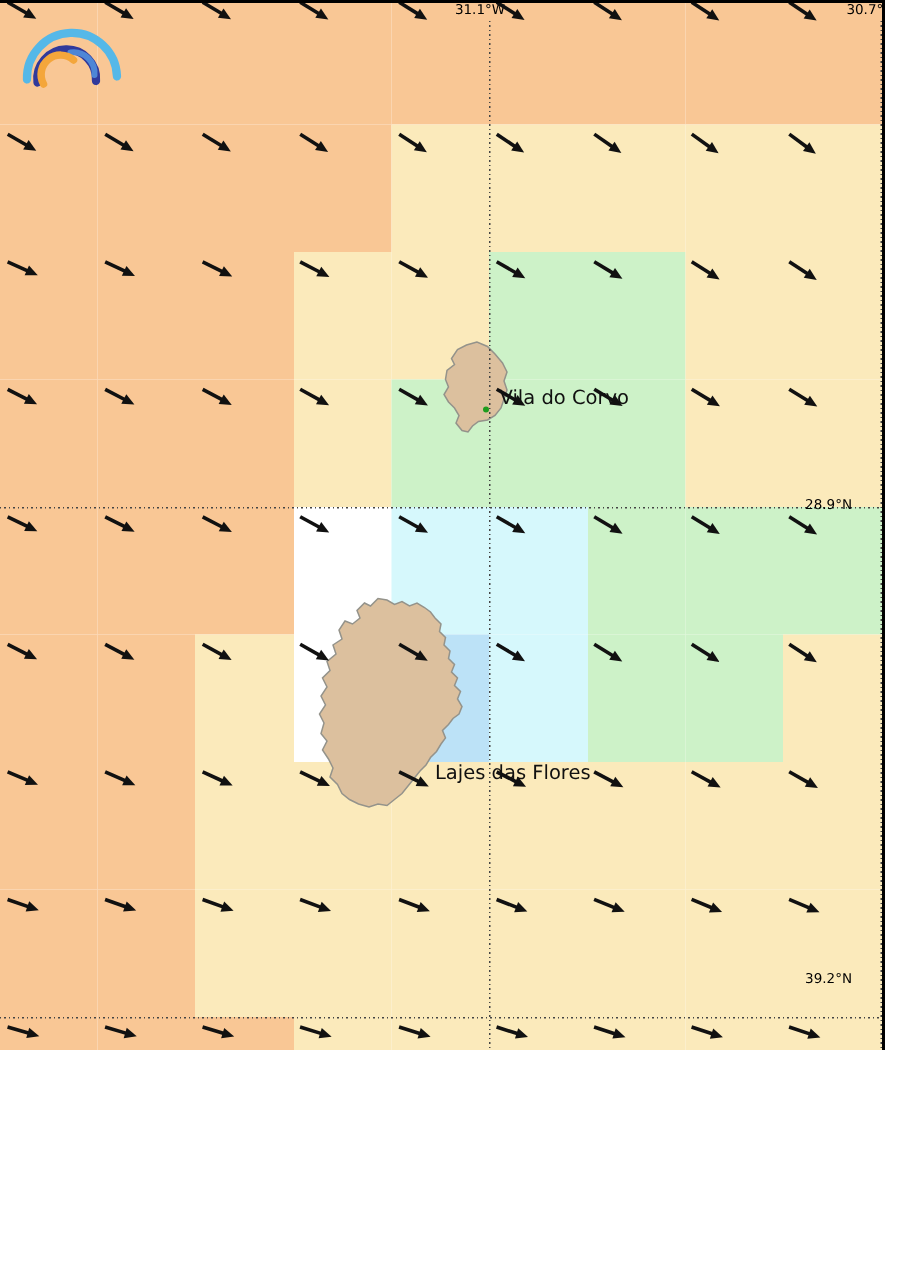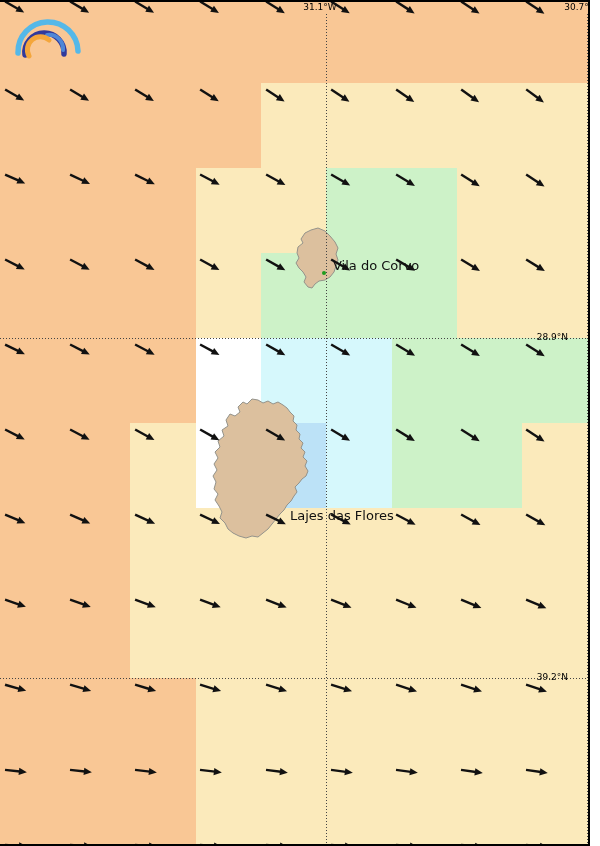--- a/index.html
+++ b/index.html
@@ -1,16 +1,16 @@
 <!DOCTYPE html>
 <html><head>
 <meta charset="utf-8">
 <style>
   html,body{margin:0;padding:0;background:#fff;}
-  .stage{position:relative;width:600px;height:846px;background:#ffffff;overflow:hidden;
+  .stage{position:relative;width:600px;height:700px;background:#ffffff;overflow:hidden;
          font-family:"DejaVu Sans","Liberation Sans",sans-serif;}
   .map{position:absolute;left:0;top:0;width:590px;height:846px;overflow:hidden;background:#fff;}
   .layer{position:absolute;left:0;top:0;width:590px;height:846px;}
   .cell{position:absolute;}
   .vline{position:absolute;width:1px;
          background-image:repeating-linear-gradient(to bottom,#444 0,#444 1px,transparent 1px,transparent 3px);}
   .hline{position:absolute;height:1px;
          background-image:repeating-linear-gradient(to right,#444 0,#444 1px,transparent 1px,transparent 3px);}
   .coord{position:absolute;font-size:9px;line-height:11px;color:#000;white-space:nowrap;}
   .place-label{position:absolute;font-size:13px;line-height:15px;color:#101010;white-space:nowrap;}
@@ -135,21 +135,21 @@
     </svg>
 
     <div class="layer" id="gridlines-layer">
         <div class="vline" style="left: 326px; top: 14px; height: 832px;"></div>
         <div class="coord" style="left: 320px; top: 2px; transform: translateX(-50%);">31.1°W</div>
         <div class="vline" style="left: 587px; top: 14px; height: 832px;"></div>
         <div class="coord" style="left: 581px; top: 2px; transform: translateX(-50%);">30.7°W</div>
         <div class="hline" style="top: 338px; left: 0px; width: 590px;"></div>
         <div class="coord" style="right: 22px; top: 332px;">28.9°N</div>
         <div class="hline" style="top: 678px; left: 0px; width: 590px;"></div>
-        <div class="coord" style="right: 22px; top: 672px; text-align: center;">39.2°N</div>
+        <div class="coord" style="right: 22px; top: 648px; text-align: center;">39.2°N</div>
       </div>
     <div class="layer" id="places-layer">
         <div class="dot" style="left: 322px; top: 271px; background: rgb(30, 156, 30);"></div>
         <div class="place-label" style="left: 333px; top: 258px;">Vila do Corvo</div>
         <div class="dot" style="left: 279px; top: 520px; background: rgb(30, 156, 30);"></div>
         <div class="place-label" style="left: 290px; top: 508px;">Lajes das Flores</div>
       </div>
     <div class="layer" id="wind-layer">
         <svg class="arrow" width="28" height="16" style="left: 3px; top: -5px;">
           <g transform="rotate(30 3 7)">

